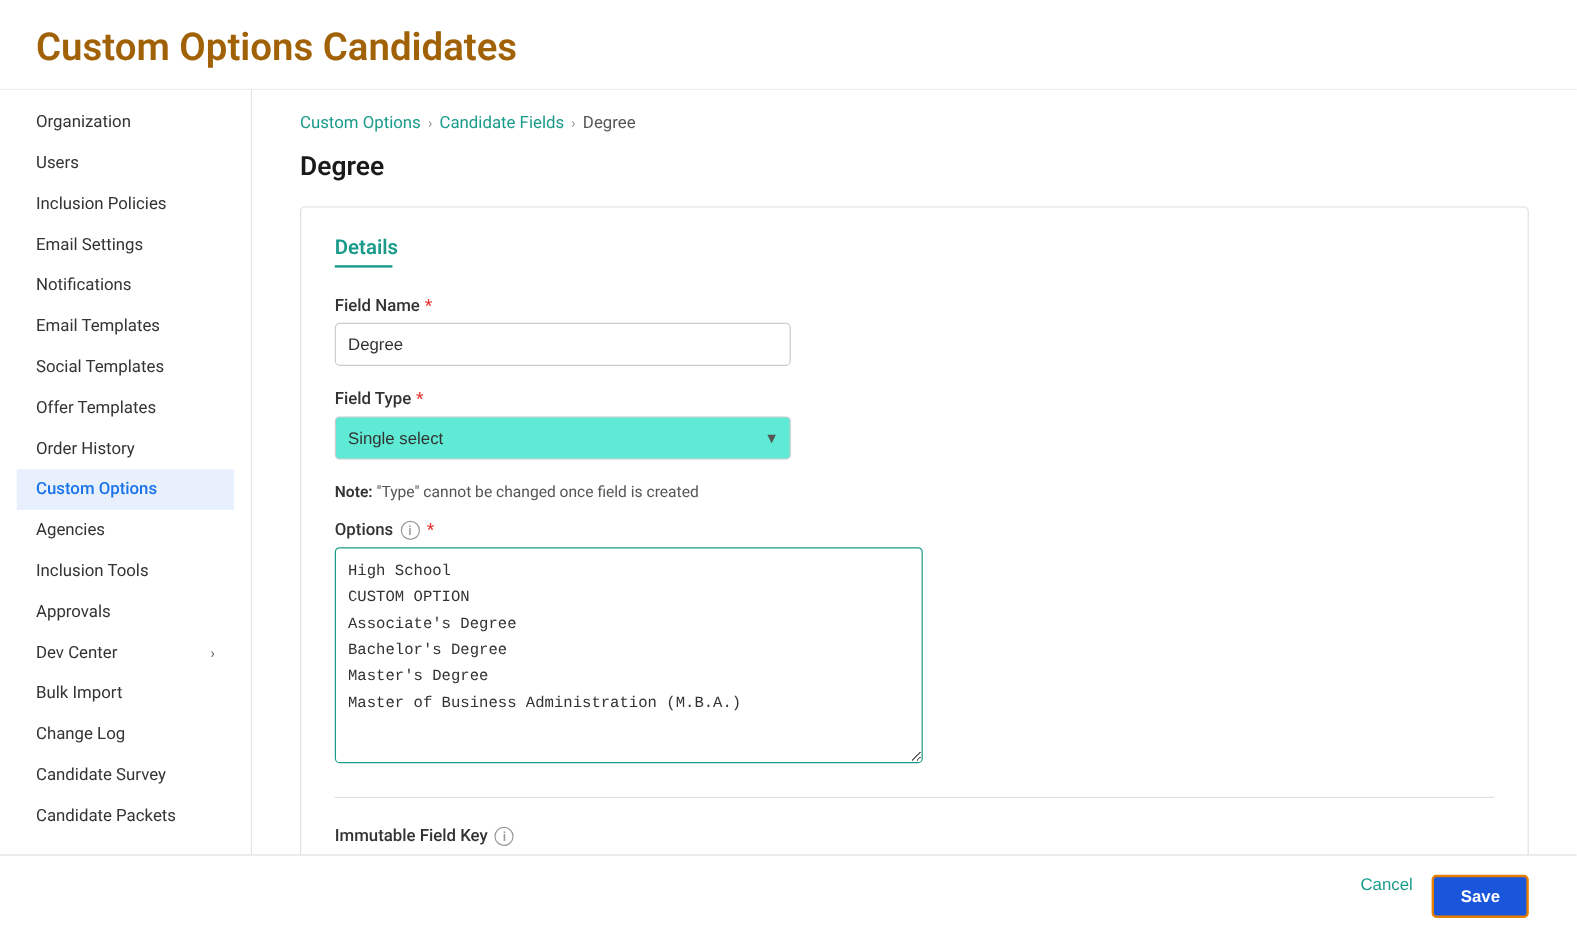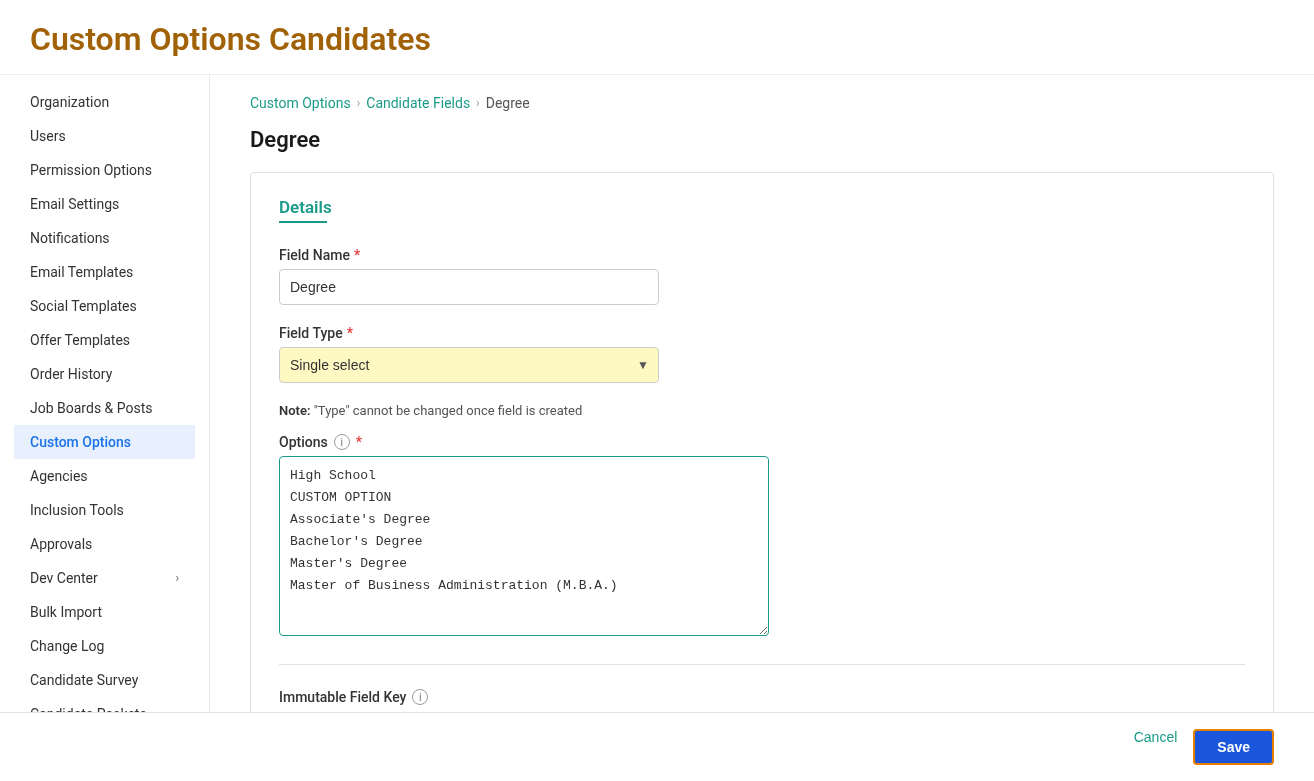--- a/index.html
+++ b/index.html
@@ -147,21 +147,21 @@
 
     .form-select {
       width: 100%;
       height: 36px;
       border: 1px solid #ccc;
       border-radius: 4px;
       padding: 0 30px 0 10px;
       font-size: 14px;
       color: #333;
       appearance: none;
-      background: #fef9c3;
+      background: #5eead4;
       outline: none;
       cursor: pointer;
     }
 
     .select-arrow {
       position: absolute;
       right: 10px;
       top: 50%;
       transform: translateY(-50%);
       pointer-events: none;
@@ -284,42 +284,39 @@
 <div class="main-layout">
 
   <nav class="sidebar">
   <div class="sidebar-item">
         <span>Organization</span>
       </div>
       <div class="sidebar-item">
         <span>Users</span>
       </div>
       <div class="sidebar-item">
-        <span>Permission Options</span>
+        <span>Inclusion Policies</span>
       </div>
       <div class="sidebar-item">
         <span>Email Settings</span>
       </div>
       <div class="sidebar-item">
         <span>Notifications</span>
       </div>
       <div class="sidebar-item">
         <span>Email Templates</span>
       </div>
       <div class="sidebar-item">
         <span>Social Templates</span>
       </div>
       <div class="sidebar-item">
         <span>Offer Templates</span>
       </div>
       <div class="sidebar-item">
         <span>Order History</span>
-      </div>
-      <div class="sidebar-item">
-        <span>Job Boards &amp; Posts</span>
       </div>
       <div class="sidebar-item active">
         <span>Custom Options</span>
       </div>
       <div class="sidebar-item">
         <span>Agencies</span>
       </div>
       <div class="sidebar-item">
         <span>Inclusion Tools</span>
       </div>

